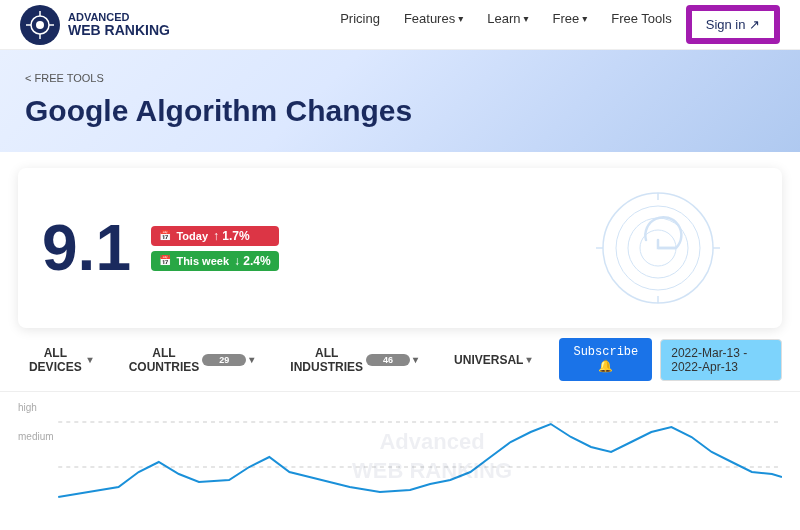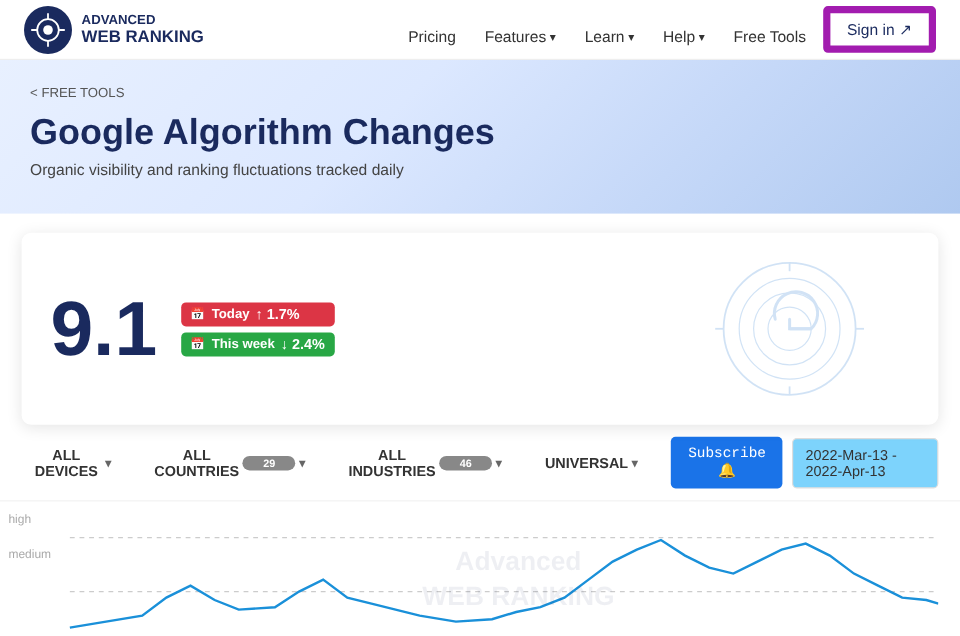--- a/index.html
+++ b/index.html
@@ -14,37 +14,37 @@
     .nav-logo { display: flex; align-items: center; gap: 8px; }
     .nav-logo-icon {
       width: 40px; height: 40px; border-radius: 50%; background: #1a2a5e;
       display: flex; align-items: center; justify-content: center;
       overflow: hidden; position: relative;
     }
     .nav-logo-icon svg { width: 30px; height: 30px; }
     .nav-logo-text { display: flex; flex-direction: column; line-height: 1.1; }
     .nav-logo-text .advanced { font-size: 11px; font-weight: bold; color: #1a2a5e; text-transform: uppercase; }
     .nav-logo-text .web-ranking { font-size: 14px; font-weight: bold; color: #1a2a5e; text-transform: uppercase; }
-    .nav-links { display: flex; align-items: flex-end; gap: 4px; }
+    .nav-links { display: flex; align-items: flex-start; gap: 4px; }
     .nav-link {
       font-size: 13px; color: #333; text-decoration: none;
       padding: 6px 10px; cursor: pointer;
     }
     .nav-link-dropdown { display: flex; align-items: center; gap: 3px; }
     .nav-link-dropdown::after { content: '▾'; font-size: 10px; }
     .nav-signin {
       border: 6px solid #a21caf; color: #1a2a5e; background: #fff;
       padding: 6px 14px; border-radius: 4px; font-size: 13px; cursor: pointer;
       display: flex; align-items: center; gap: 4px;
     }
 
     
     .hero {
       background: linear-gradient(135deg, #e8f0ff 0%, #dce8ff 40%, #c5d8f8 70%, #afc9f0 100%);
-      padding: 22px 25px 29px;
+      padding: 22px 25px 18px;
     }
     .free-tools-link { font-size: 11px; color: #555; margin-bottom: 10px; }
     .free-tools-link a { color: #555; text-decoration: none; }
     .hero h1 { font-size: 30px; font-weight: bold; color: #1a2a5e; margin-bottom: 6px; }
     .hero p { font-size: 13px; color: #444; }
 
     
     .score-section {
       background: #fff;
       margin: 0 18px;
@@ -102,21 +102,21 @@
     }
 
     
     .chart-area {
       padding: 10px 18px 0;
       position: relative;
       height: 130px;
       background: #fff;
     }
     .chart-labels {
-      position: absolute; left: 7px; top: 10px;
+      position: absolute; left: 18px; top: 10px;
       display: flex; flex-direction: column; gap: 18px;
     }
     .chart-label { font-size: 10px; color: #aaa; }
     .chart-watermark {
       position: absolute;
       left: 50%; top: 50%; transform: translate(-30%, -50%);
       opacity: 0.07; font-size: 22px; font-weight: bold; color: #1a2a5e;
       white-space: nowrap; text-align: center; line-height: 1.3;
       pointer-events: none;
     }
@@ -141,32 +141,31 @@
     <div class="nav-logo-text">
       <span class="advanced">Advanced</span>
       <span class="web-ranking">WEB RANKING</span>
     </div>
   </div>
 
   <div class="nav-links">
     <a class="nav-link">Pricing</a>
     <a class="nav-link nav-link-dropdown">Features</a>
     <a class="nav-link nav-link-dropdown">Learn</a>
-    <a class="nav-link nav-link-dropdown">Help</a>
+    <a class="nav-link nav-link-dropdown">Free</a>
     <a class="nav-link">Free Tools</a>
     <button class="nav-signin">Sign in ↗</button>
   </div>
 </nav>
 
 <div class="hero">
   <div class="free-tools-link">
     <a>&lt; FREE TOOLS</a>
   </div>
   <h1>Google Algorithm Changes</h1>
-  <p>Organic visibility and ranking fluctuations tracked daily</p>
 </div>
 
 <div class="score-section">
   <div class="score-left">
     <div class="score-number">9.1</div>
     <div class="score-badges">
       <div class="badge badge-today">
         <span class="badge-icon">📅</span>
         <span class="badge-label">Today</span>
         <span>↑ 1.7%</span>

